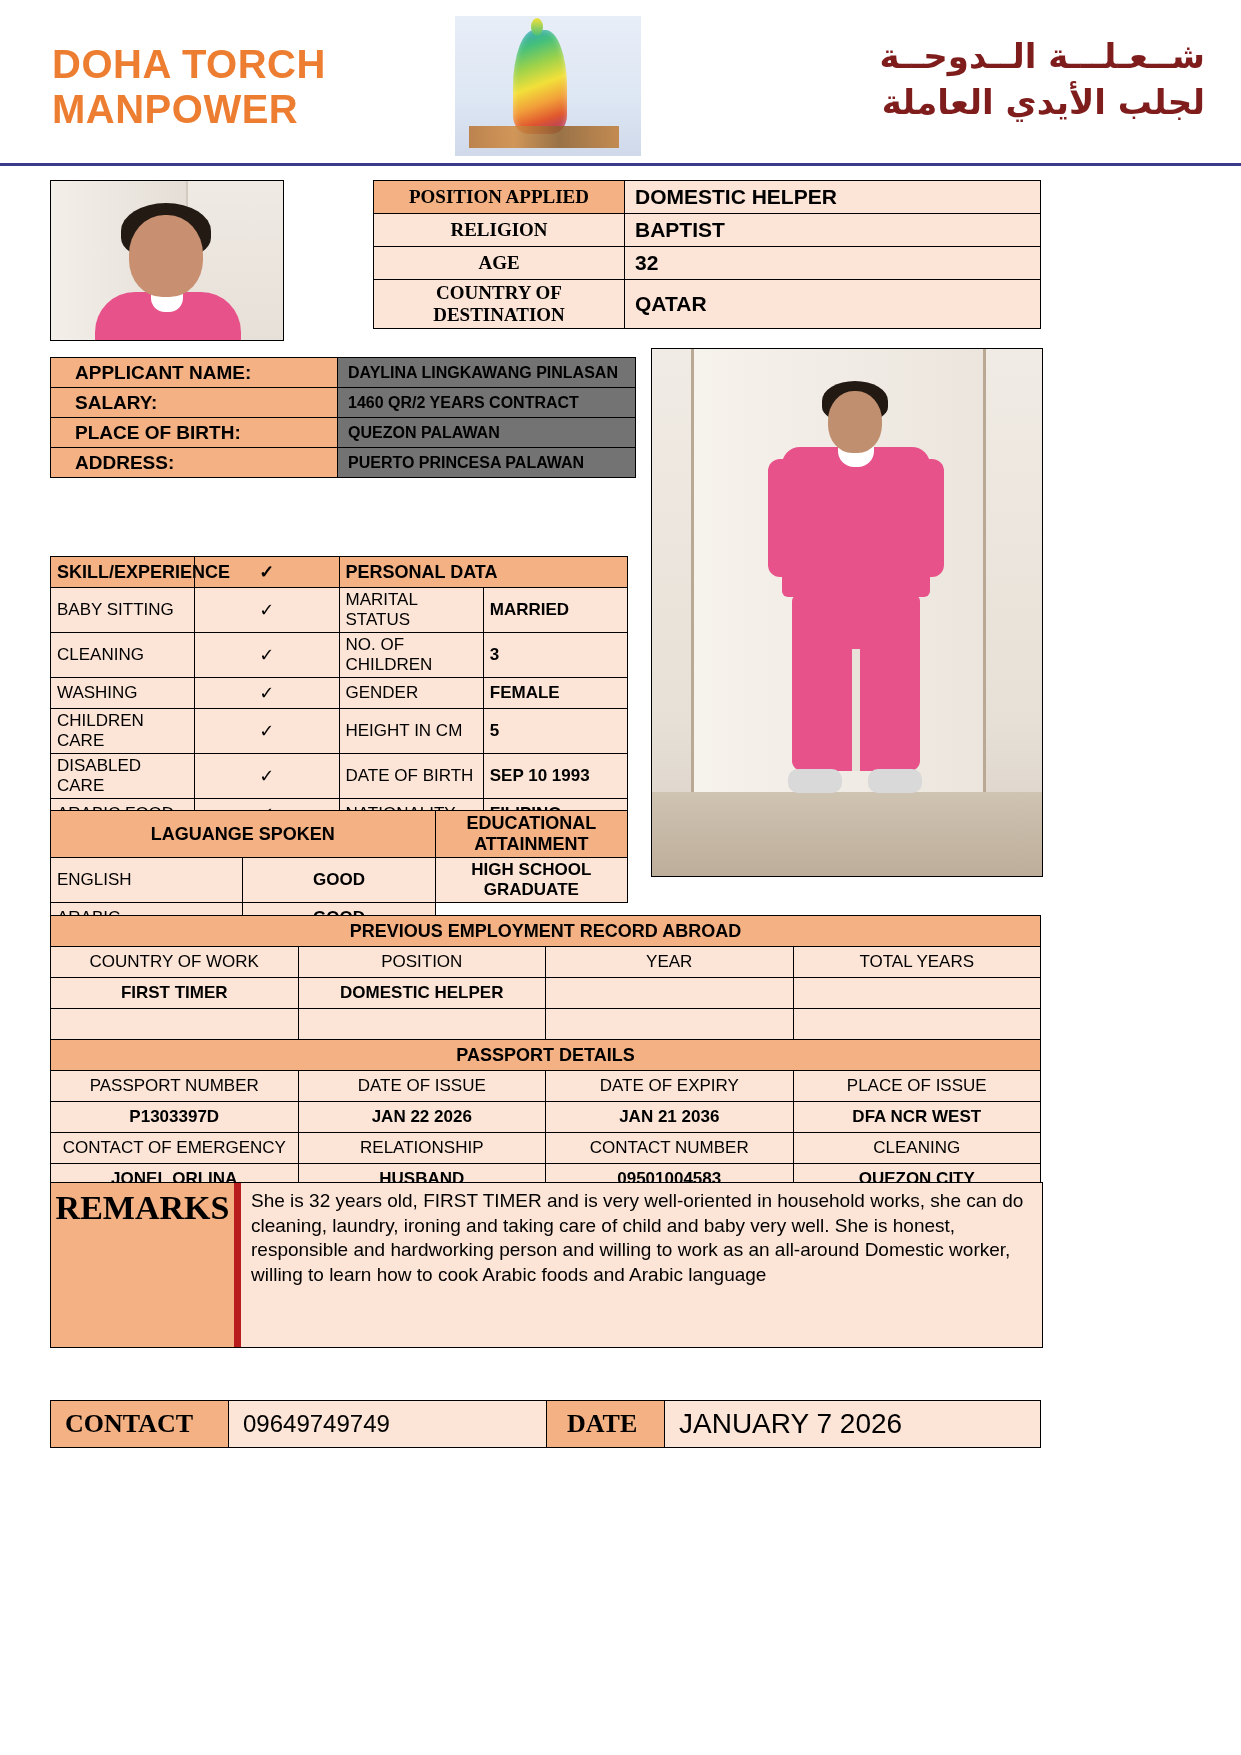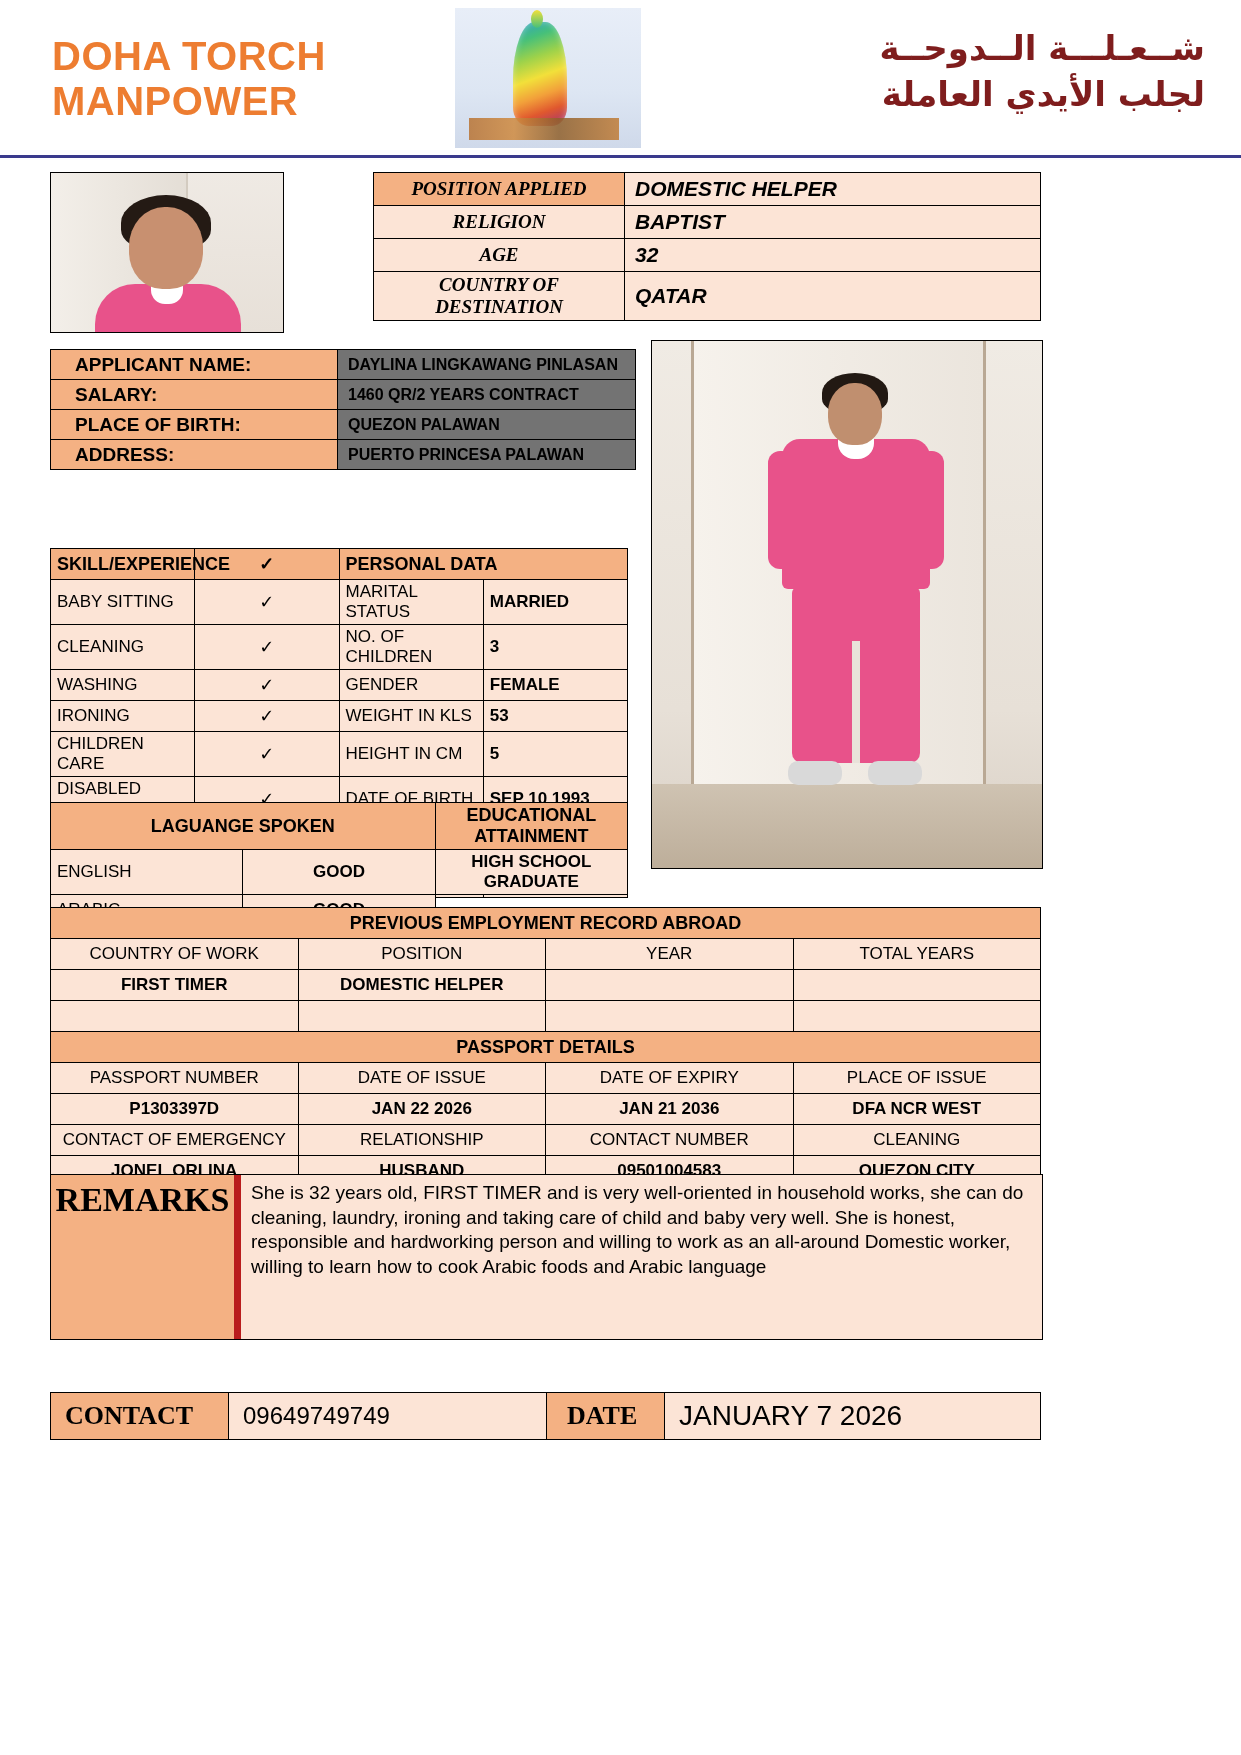--- a/index.html
+++ b/index.html
@@ -10,21 +10,21 @@
   body {
     width: 1241px;
     height: 1755px;
     position: relative;
     font-family: "Liberation Sans", sans-serif;
     color: #000000;
     overflow: hidden;
   }
   .page {
     position: absolute;
-    left: 0; top: 0;
+    left: 0; top: 8px;
     width: 1241px;
     height: 1420px;
   }
 
   
   .header {
     position: absolute;
     left: 0; top: 0;
     width: 1241px;
     height: 172px;
@@ -159,21 +159,21 @@
     background: #ffffff;
     border-radius: 0 0 14px 14px;
   }
 
   .top-table {
     position: absolute;
     left: 373px;
     top: 172px;
     width: 668px;
   }
-  .top-table td { height: 28px; font-style: italic; }
+  .top-table td { height: 28px; }
   .top-table .label {
     width: 238px;
     background: #FCE4D6;
     font-weight: bold;
     text-align: center;
     font-family: "Liberation Serif", serif;
     font-size: 19px;
   }
   .top-table .label.orange { background: #F4B183; }
   .top-table .value {
@@ -442,26 +442,20 @@
       <td class="pd-name">NO. OF CHILDREN</td>
       <td class="pd-val">3</td>
     </tr>
     <tr>
       <td class="sk-name">WASHING</td>
       <td class="sk-check">✓</td>
       <td class="pd-name">GENDER</td>
       <td class="pd-val">FEMALE</td>
     </tr>
     <tr>
-      <td class="sk-name">IRONING</td>
-      <td class="sk-check">✓</td>
-      <td class="pd-name">WEIGHT IN KLS</td>
-      <td class="pd-val">53</td>
-    </tr>
-    <tr>
       <td class="sk-name">CHILDREN CARE</td>
       <td class="sk-check">✓</td>
       <td class="pd-name">HEIGHT IN CM</td>
       <td class="pd-val">5</td>
     </tr>
     <tr>
       <td class="sk-name">DISABLED CARE</td>
       <td class="sk-check">✓</td>
       <td class="pd-name">DATE OF BIRTH</td>
       <td class="pd-val">SEP 10 1993</td>

